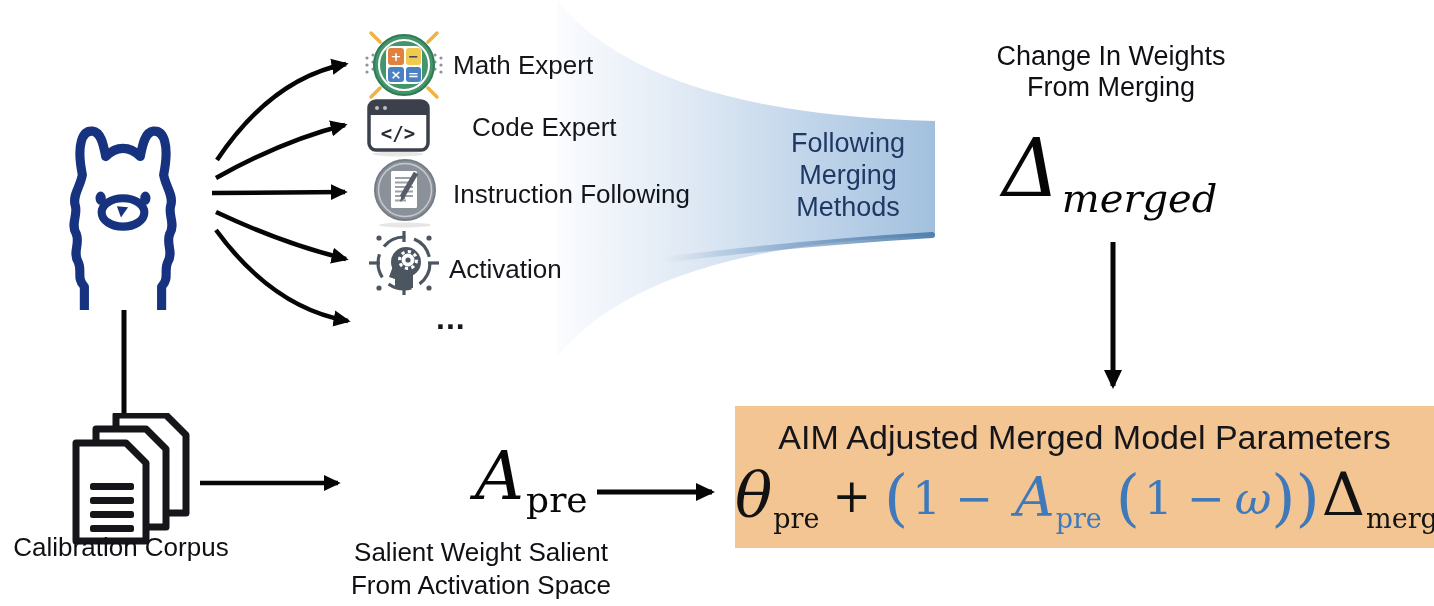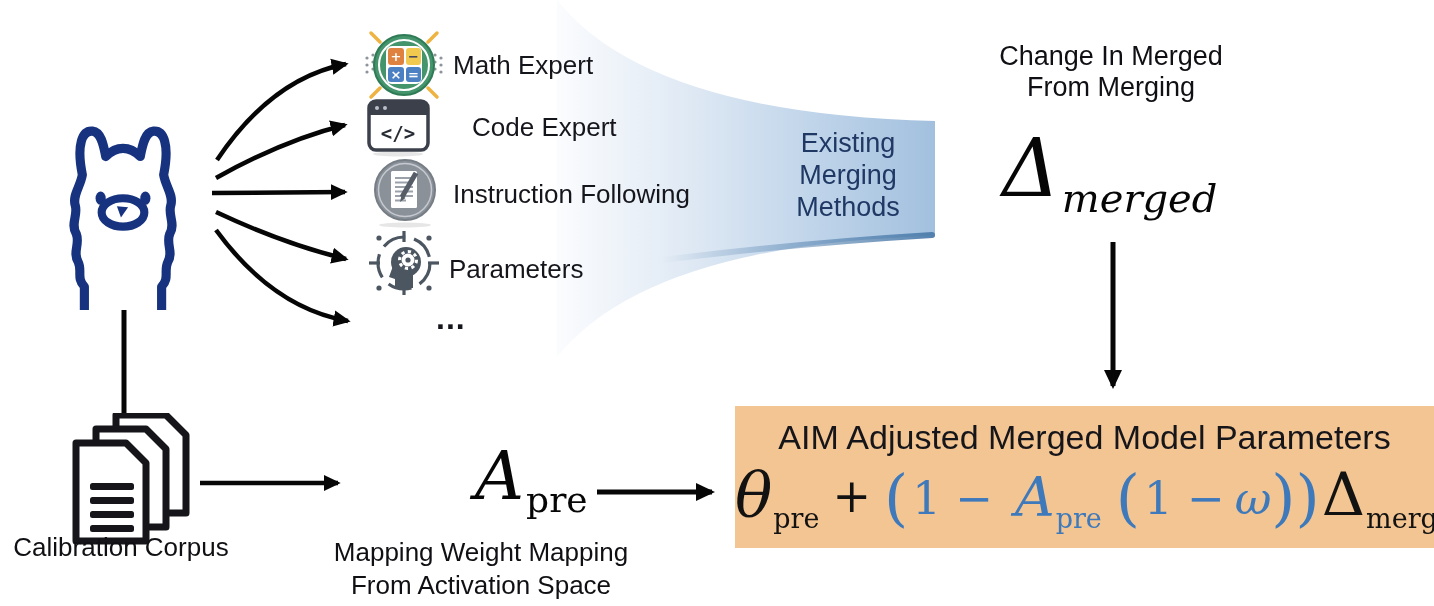--- a/index.html
+++ b/index.html
@@ -197,44 +197,44 @@
         <rect x="18" y="98" width="44" height="7" rx="2.5"></rect>
         <rect x="18" y="112" width="44" height="7" rx="2.5"></rect>
       </g>
     </svg>
   </svg>
 
 
   <div class="txt expert-label lbl-math">Math Expert</div>
   <div class="txt expert-label lbl-code">Code Expert</div>
   <div class="txt expert-label lbl-instr">Instruction Following</div>
-  <div class="txt expert-label lbl-reason">Parameters</div>
+  <div class="txt expert-label lbl-reason">Activation</div>
   <div class="txt lbl-dots">...</div>
 
   <div class="txt lbl-funnel center">
-    <div>Existing</div>
+    <div>Following</div>
     <div>Merging</div>
     <div>Methods</div>
   </div>
 
   <div class="txt lbl-change center">
-    <div>Change In Merged</div>
+    <div>Change In Weights</div>
     <div>From Merging</div>
   </div>
 
   <div class="math-block blk-delta">
     <span class="delta-sym">Δ</span><span class="delta-sub">merged</span>
   </div>
 
   <div class="math-block blk-apre">
     <span class="a-sym">A</span><span class="a-sub">pre</span>
   </div>
 
   <div class="txt lbl-salient center">
-    <div>Mapping Weight Mapping</div>
+    <div>Salient Weight Salient</div>
     <div>From Activation Space</div>
   </div>
 
   <div class="txt lbl-calib center">Calibration Corpus</div>
 
   <div class="result-box">
     <div class="rb-title">AIM Adjusted Merged Model Parameters</div>
     <div class="rb-formula">
       <span class="fth">θ</span><span class="fsub">pre</span><span class="fplus">+</span><span class="fpar fblue">(</span><span class="fnum fblue">1 −</span><span class="fA fblue">A</span><span class="fsub fblue">pre</span><span class="fpar fpar2 fblue">(</span><span class="fnum fblue">1 −</span><span class="fom fblue">ω</span><span class="fpar fblue">))</span><span class="fdelta">Δ</span><span class="fsub">merged</span>
     </div>

